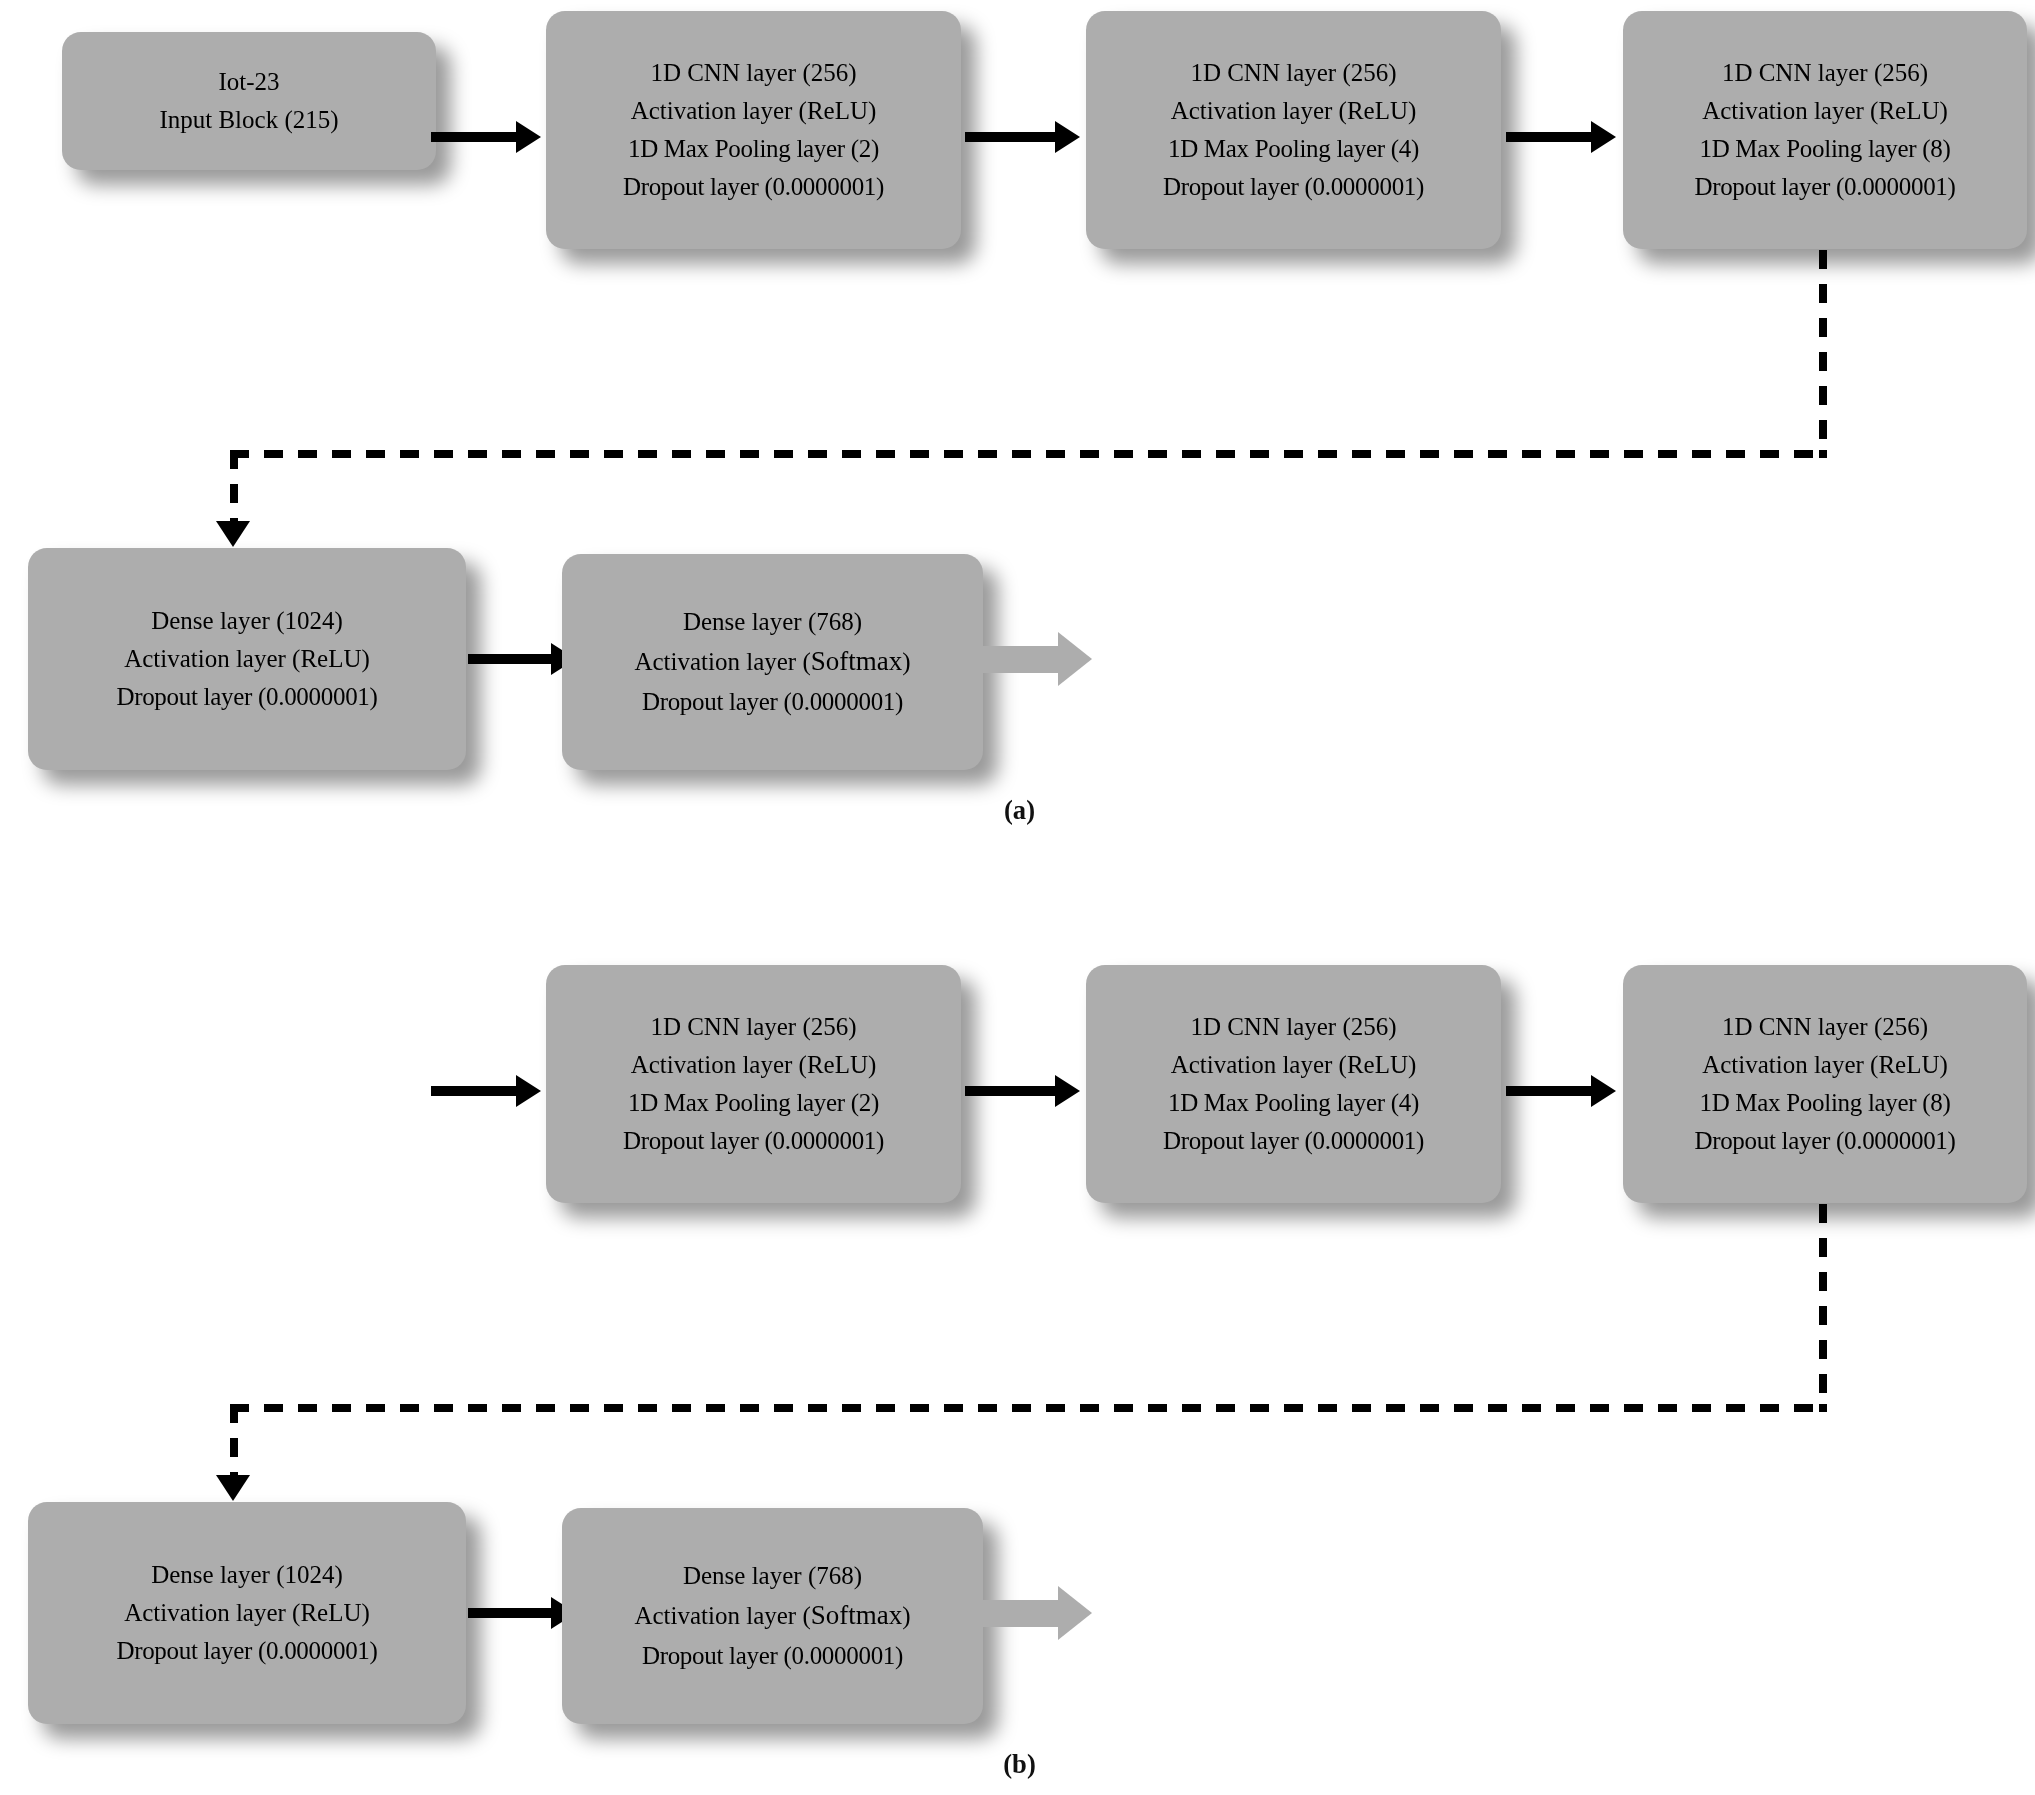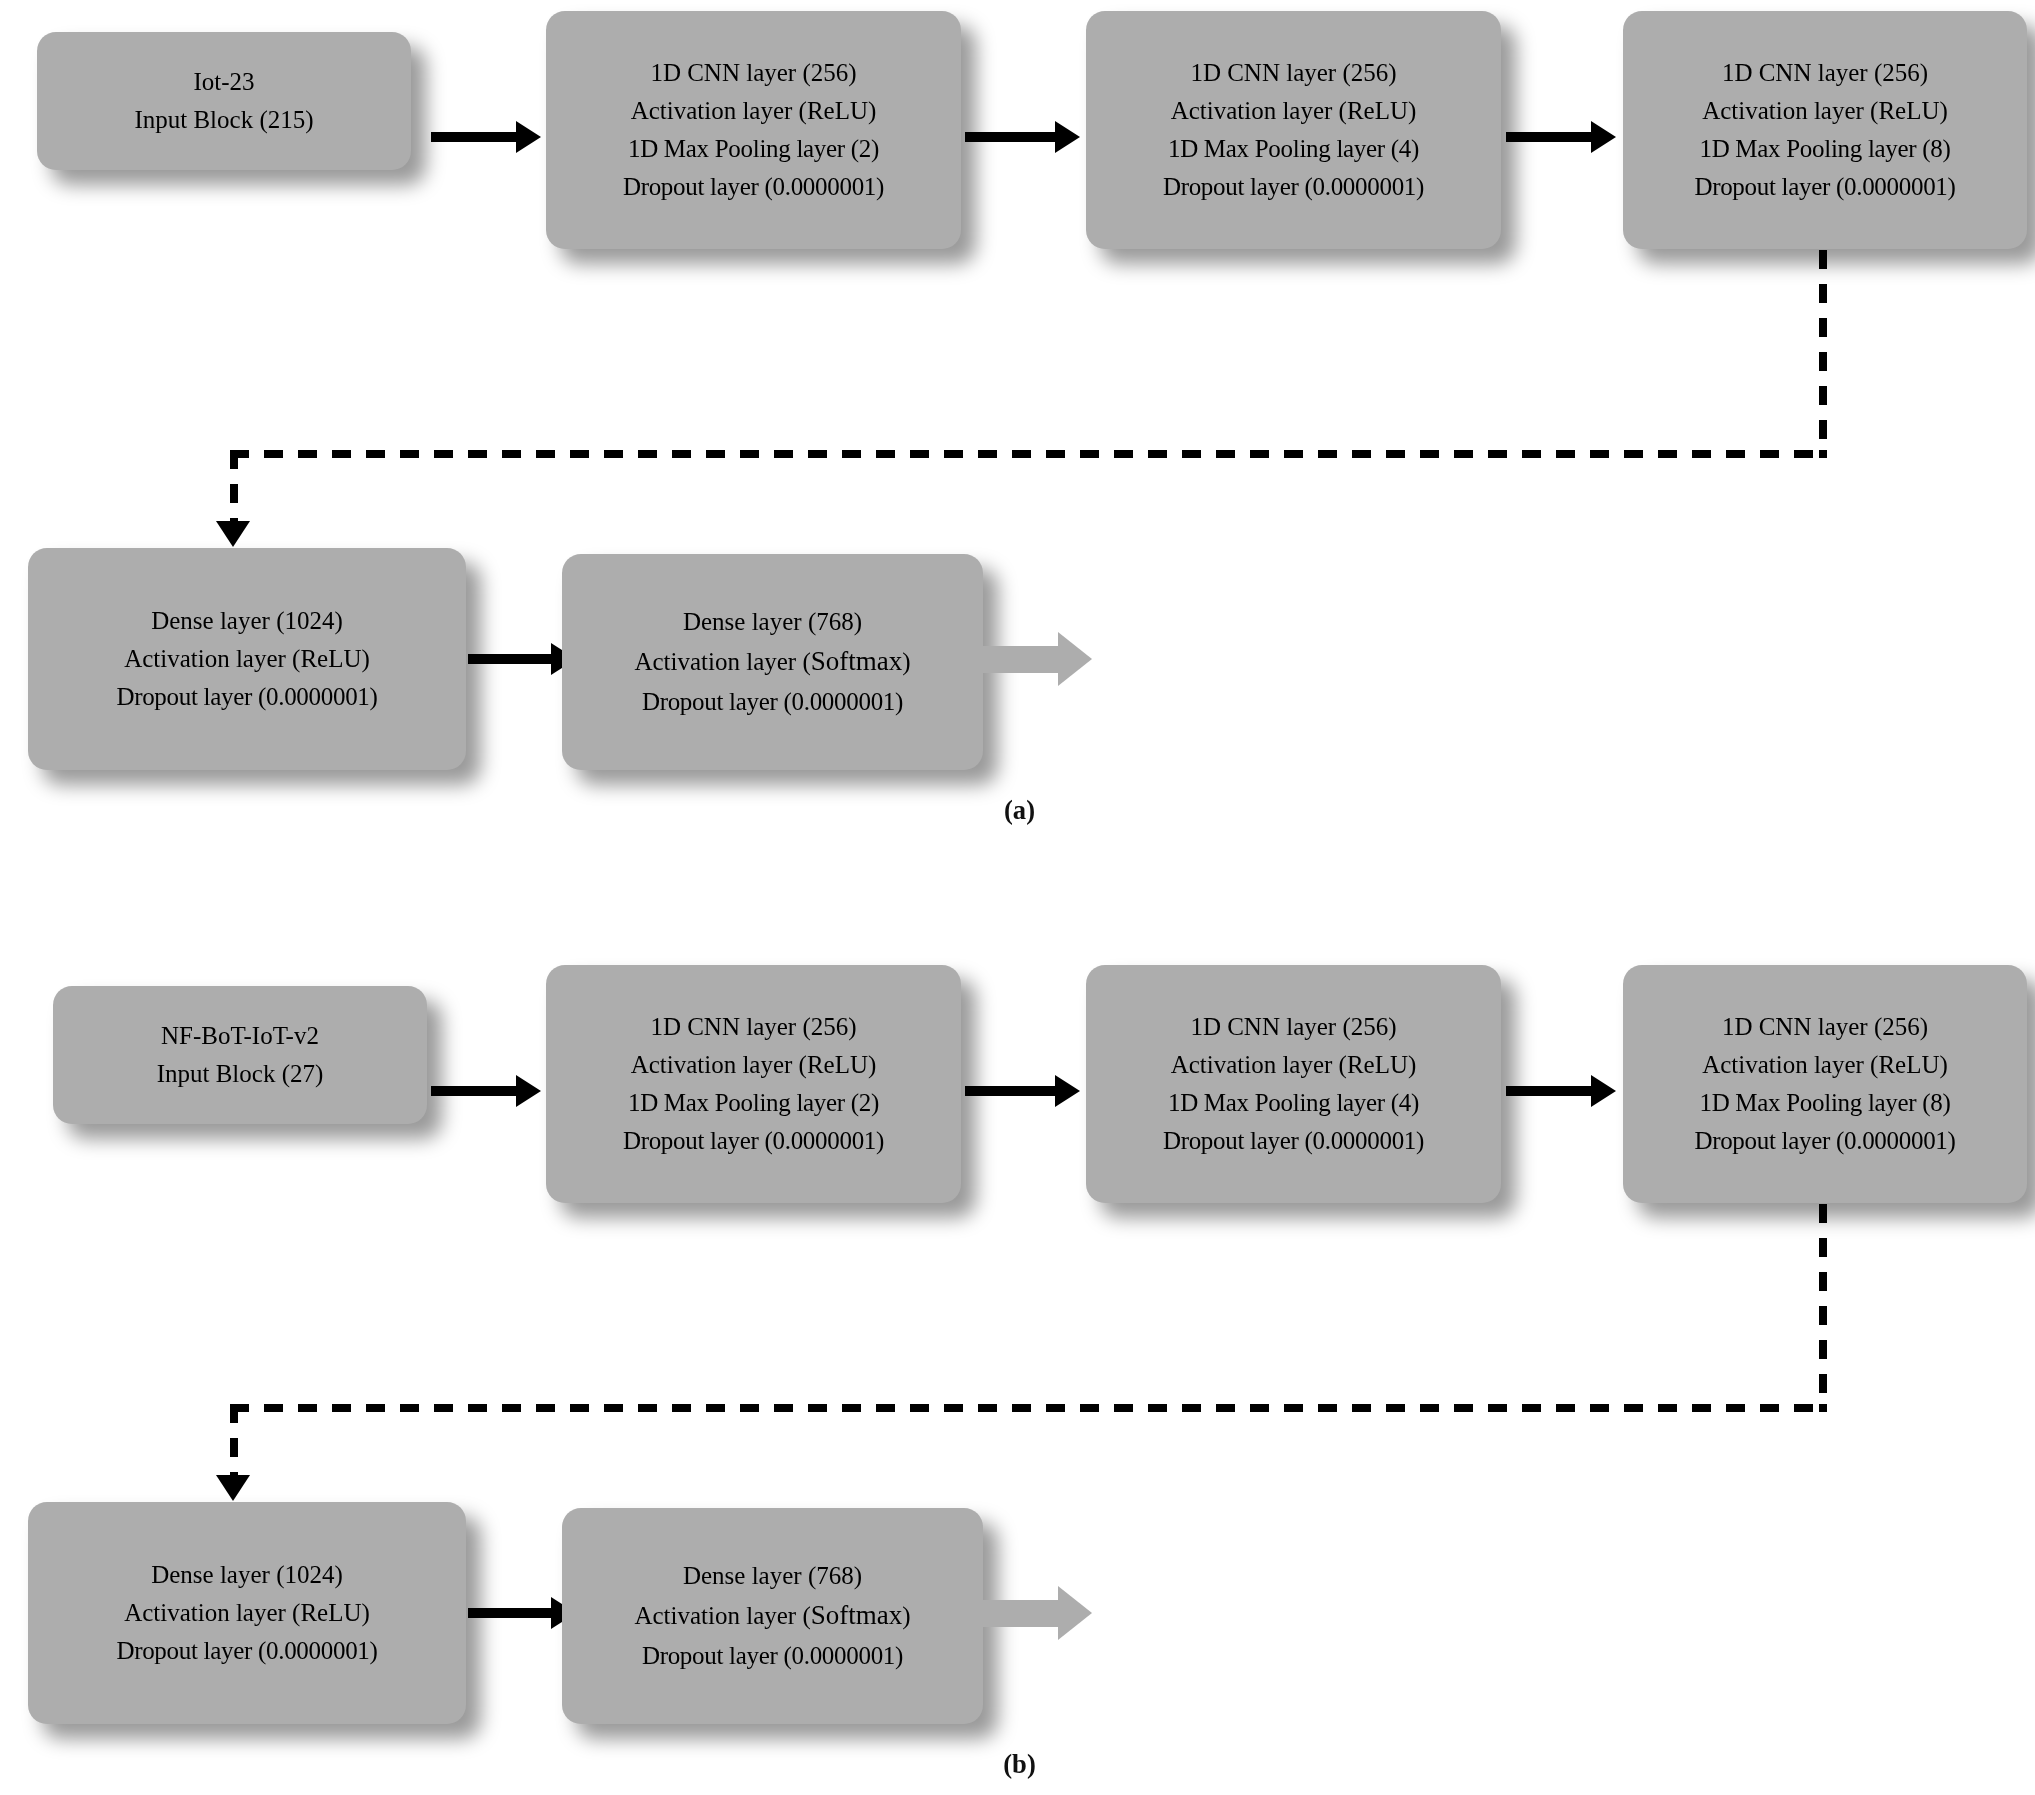--- a/index.html
+++ b/index.html
@@ -114,21 +114,21 @@
     font-weight: bold;
     color: #111111;
     text-align: center;
   }
 </style>
 </head>
 <body>
 
 <div id="stage">
 
-  <div class="node" style="left:37px; top:32px; width:374px; height:138px;">
+  <div class="node" style="left:62px; top:32px; width:374px; height:138px;">
     <span class="lines">
       <span class="ln">Iot-23</span>
       <span class="ln">Input Block (215)</span>
     </span>
   </div>
 
   <div class="arrow-black" style="left:431px; top:137px; width:111px;">
     <div class="shaft" style="width:89px;"></div>
     <div class="head" style="left:85px;"></div>
   </div>
@@ -199,26 +199,20 @@
   </div>
 
   <div class="arrow-gray" style="left:983px; top:626px; width:111px; height:66px;">
     <div class="gbody" style="top:20px; width:78px; height:26.6px;"></div>
     <div class="ghead" style="left:75px; top:6.1px;"></div>
   </div>
 
 
   <div class="caption" style="left:942px; top:795px; width:155px;">(a)</div>
 
-  <div class="node" style="left:53px; top:986px; width:374px; height:138px;">
-    <span class="lines">
-      <span class="ln">NF-BoT-IoT-v2</span>
-      <span class="ln">Input Block (27)</span>
-    </span>
-  </div>
 
   <div class="arrow-black" style="left:431px; top:1091px; width:111px;">
     <div class="shaft" style="width:89px;"></div>
     <div class="head" style="left:85px;"></div>
   </div>
 
   <div class="node" style="left:546px; top:965px; width:415px; height:238px;">
     <span class="lines">
       <span class="ln">1D CNN layer (256)</span>
       <span class="ln">Activation layer (ReLU)</span>

